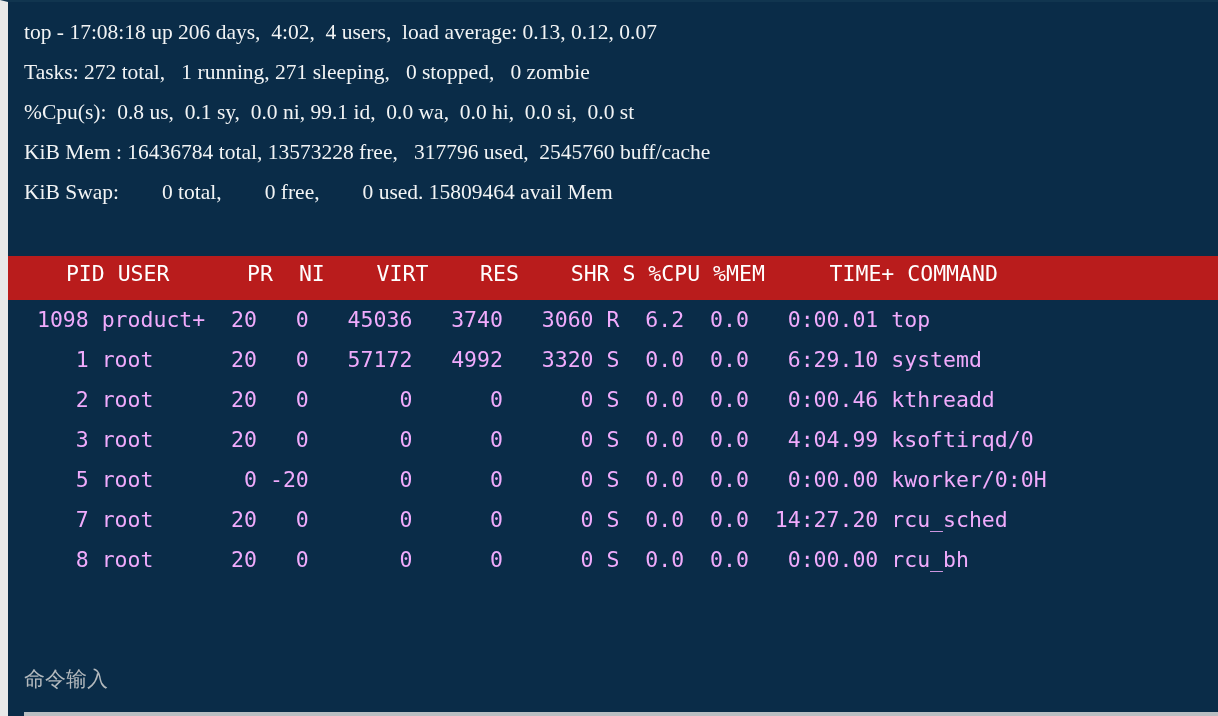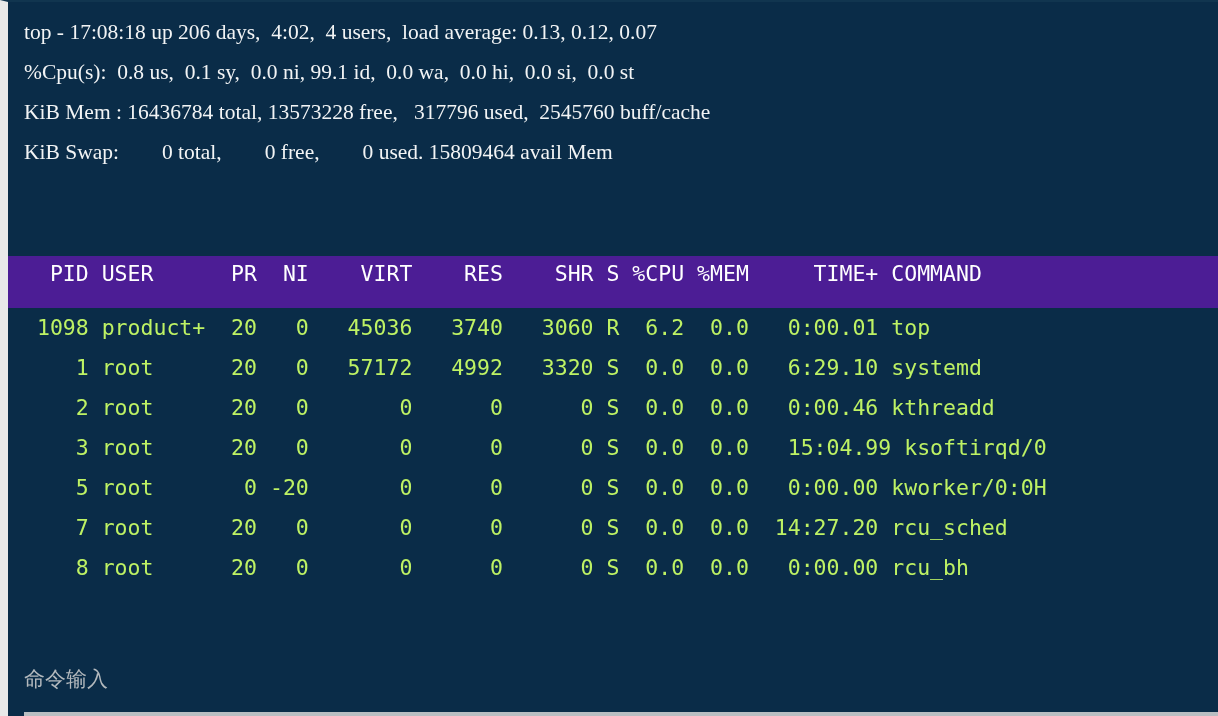--- a/index.html
+++ b/index.html
@@ -43,32 +43,32 @@
   }
 
   
   #process-table {
     position: absolute;
     left: 0;
     right: 0;
     top: 254px;
   }
   #table-header-row {
-    background: #4c1d95;
+    background: #b91c1c;
     color: #ffffff;
     font-family: "DejaVu Sans Mono", "Liberation Mono", monospace;
     font-size: 21.5px;
     line-height: 36px;
-    height: 52px;
+    height: 44px;
     white-space: pre;
-    padding-left: 16px;
+    padding-left: 32px;
     box-sizing: border-box;
   }
   .process-row {
-    color: #bef264;
+    color: #f0abfc;
     font-family: "DejaVu Sans Mono", "Liberation Mono", monospace;
     font-size: 21.5px;
     line-height: 40px;
     height: 40px;
     white-space: pre;
     padding-left: 16px;
     box-sizing: border-box;
   }
 
   
@@ -101,32 +101,33 @@
     opacity: 1;
   }
 </style>
 </head>
 <body>
 
 <div id="terminal-window">
 
   <div id="summary-block">
     <div class="summary-line">top - 17:08:18 up 206 days,  4:02,  4 users,  load average: 0.13, 0.12, 0.07</div>
+    <div class="summary-line">Tasks: 272 total,   1 running, 271 sleeping,   0 stopped,   0 zombie</div>
     <div class="summary-line">%Cpu(s):  0.8 us,  0.1 sy,  0.0 ni, 99.1 id,  0.0 wa,  0.0 hi,  0.0 si,  0.0 st</div>
     <div class="summary-line">KiB Mem : 16436784 total, 13573228 free,   317796 used,  2545760 buff/cache</div>
     <div class="summary-line">KiB Swap:        0 total,        0 free,        0 used. 15809464 avail Mem</div>
   </div>
 
   <div id="process-table">
     <div id="table-header-row">  PID USER      PR  NI    VIRT    RES    SHR S %CPU %MEM     TIME+ COMMAND</div>
     <div id="process-rows">
       <div class="process-row"> 1098 product+  20   0   45036   3740   3060 R  6.2  0.0   0:00.01 top</div>
       <div class="process-row">    1 root      20   0   57172   4992   3320 S  0.0  0.0   6:29.10 systemd</div>
       <div class="process-row">    2 root      20   0       0      0      0 S  0.0  0.0   0:00.46 kthreadd</div>
-      <div class="process-row">    3 root      20   0       0      0      0 S  0.0  0.0   15:04.99 ksoftirqd/0</div>
+      <div class="process-row">    3 root      20   0       0      0      0 S  0.0  0.0   4:04.99 ksoftirqd/0</div>
       <div class="process-row">    5 root       0 -20       0      0      0 S  0.0  0.0   0:00.00 kworker/0:0H</div>
       <div class="process-row">    7 root      20   0       0      0      0 S  0.0  0.0  14:27.20 rcu_sched</div>
       <div class="process-row">    8 root      20   0       0      0      0 S  0.0  0.0   0:00.00 rcu_bh</div>
     </div>
   </div>
 
   <div id="command-input-area">
     <input id="command-input-field" type="text" placeholder="命令输入" style="">
   </div>
 

